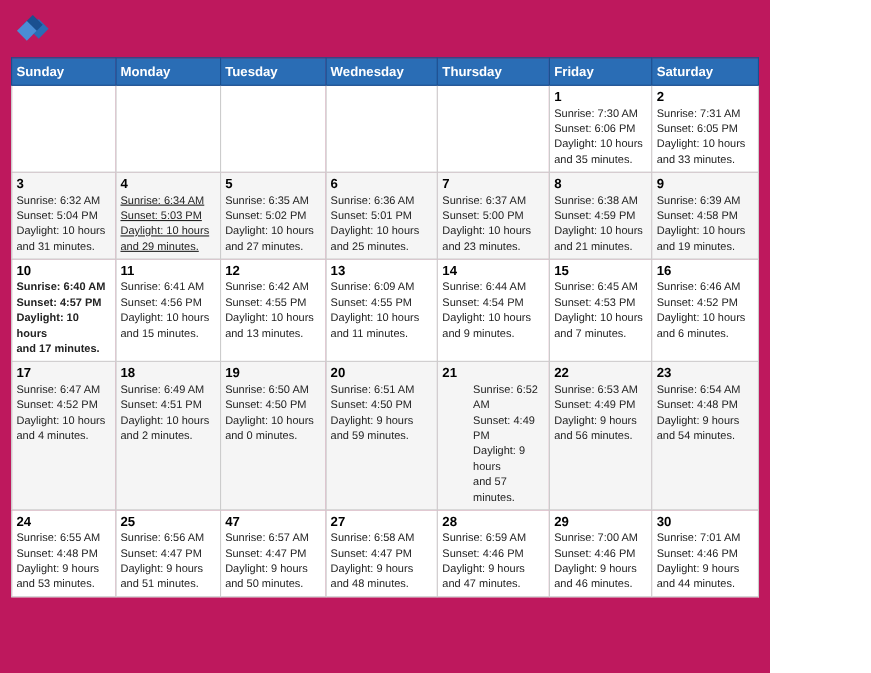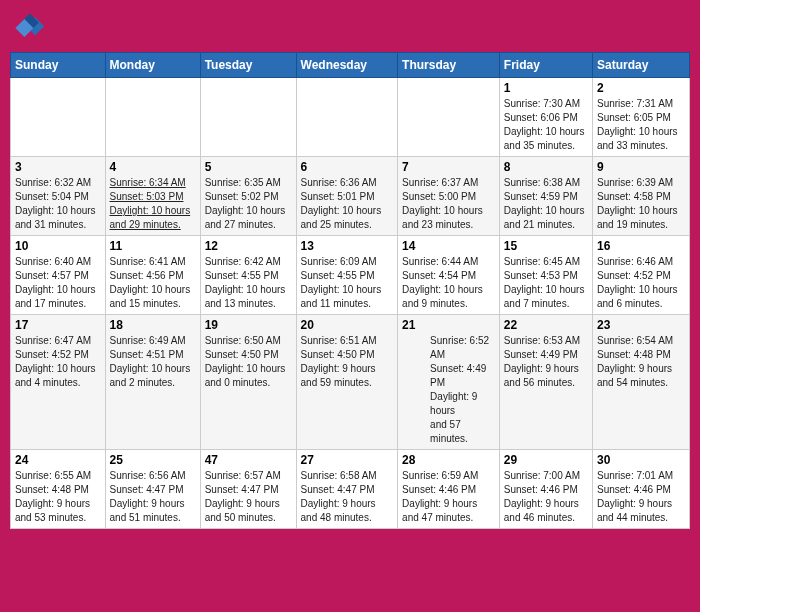--- a/index.html
+++ b/index.html
@@ -200,21 +200,21 @@
             <span class="day-number">9</span>
             <div class="day-info" style="white-space: pre-line;">Sunrise: 6:39 AM
 Sunset: 4:58 PM
 Daylight: 10 hours
 and 19 minutes.</div>
           </td>
         </tr>
         <tr>
           <td>
             <span class="day-number">10</span>
-            <div class="day-info" style="white-space: pre-line;">Sunrise: 6:40 AM
+            <div class="day-info" style="white-space: pre-line; font-weight: bold;">Sunrise: 6:40 AM
 Sunset: 4:57 PM
 Daylight: 10 hours
 and 17 minutes.</div>
           </td>
           <td>
             <span class="day-number">11</span>
             <div class="day-info" style="white-space: pre-line;">Sunrise: 6:41 AM
 Sunset: 4:56 PM
 Daylight: 10 hours
 and 15 minutes.</div>

